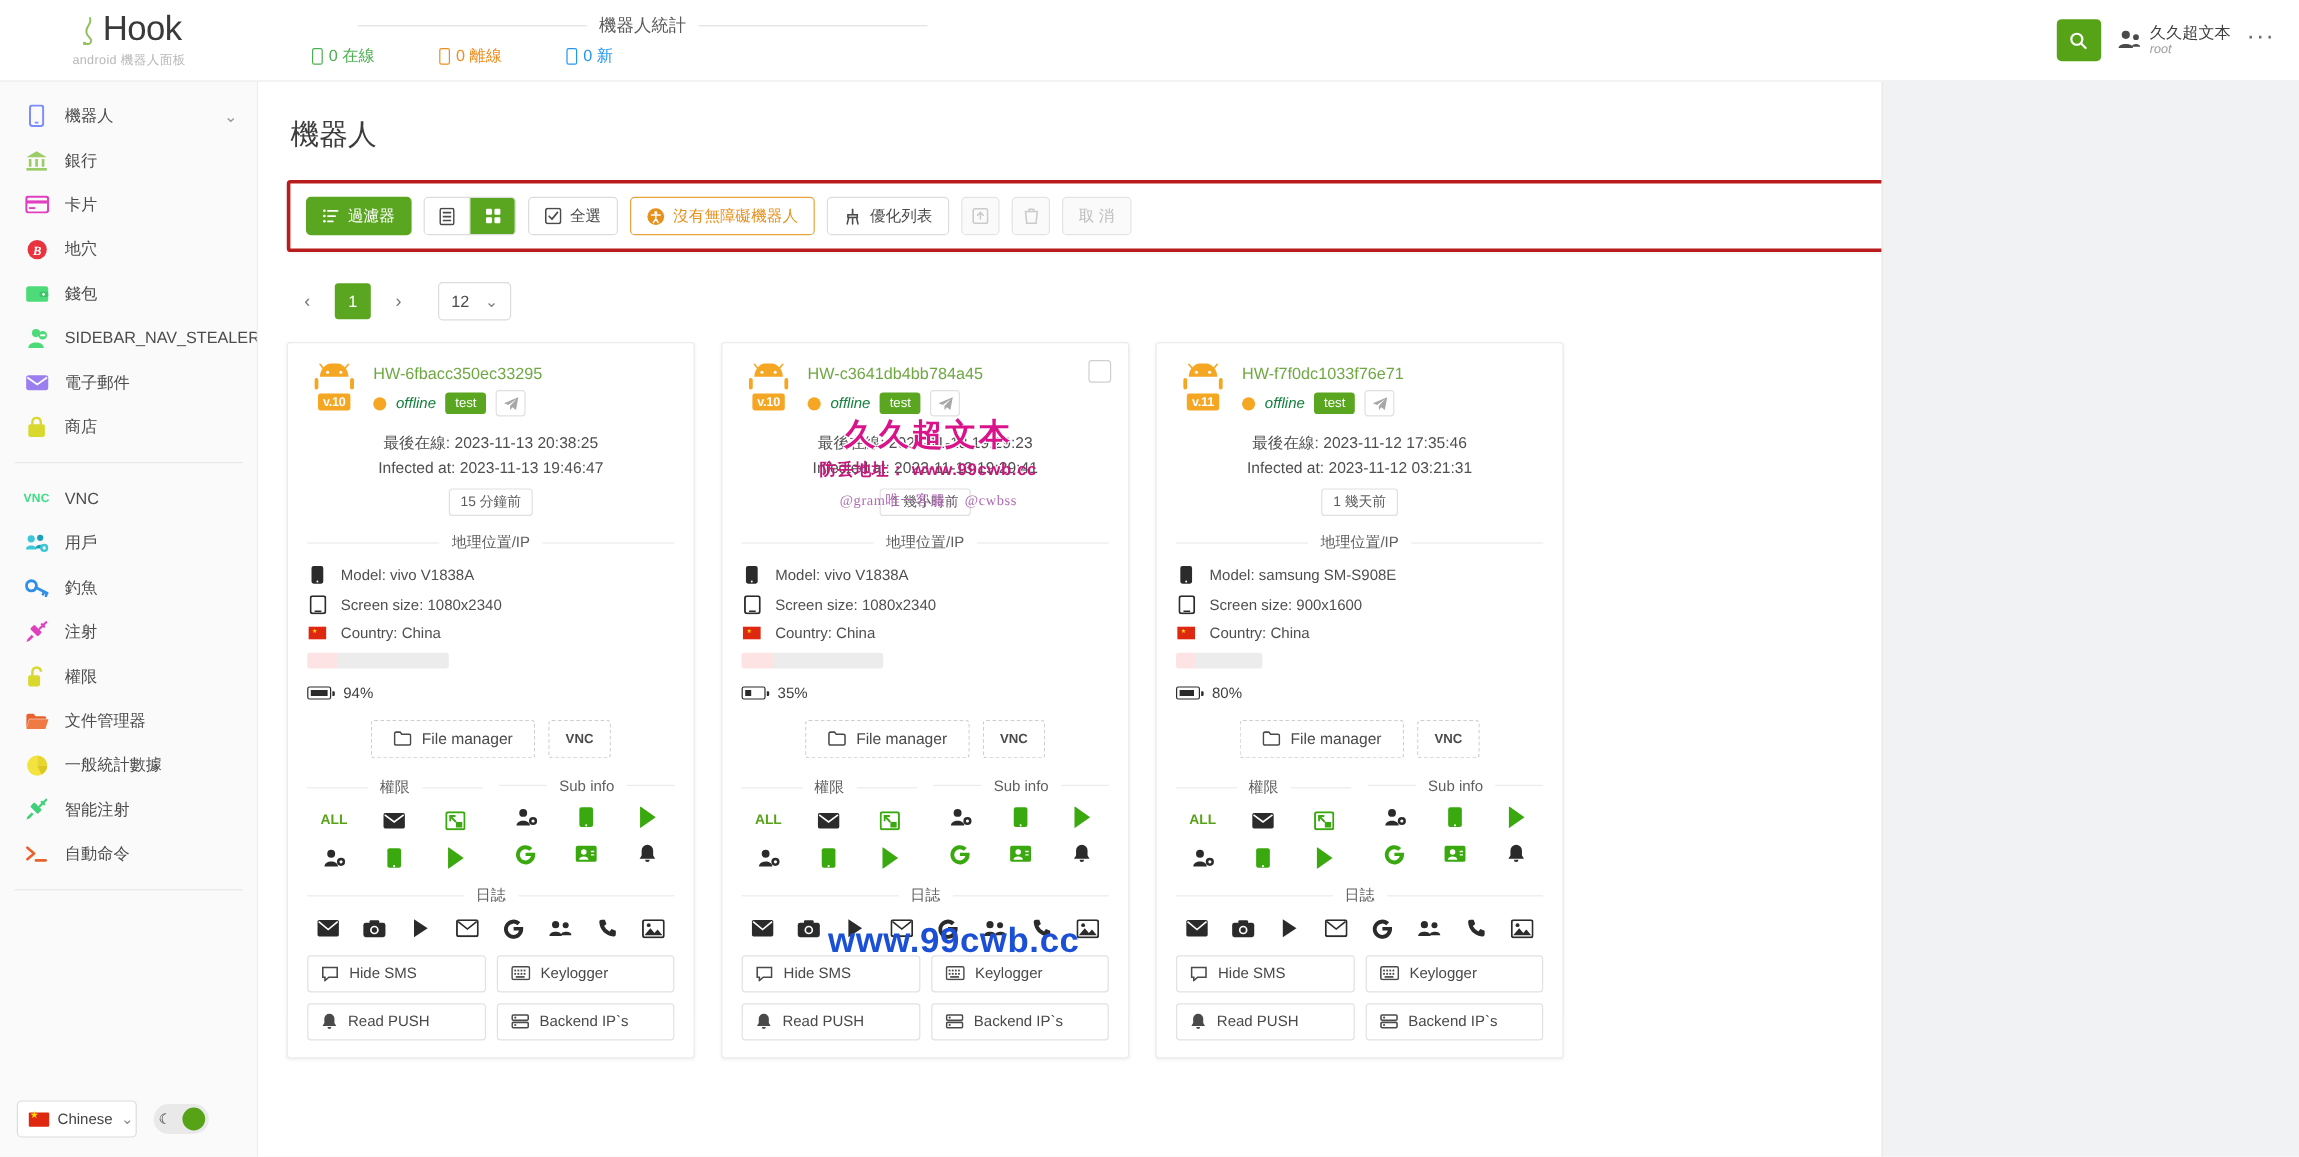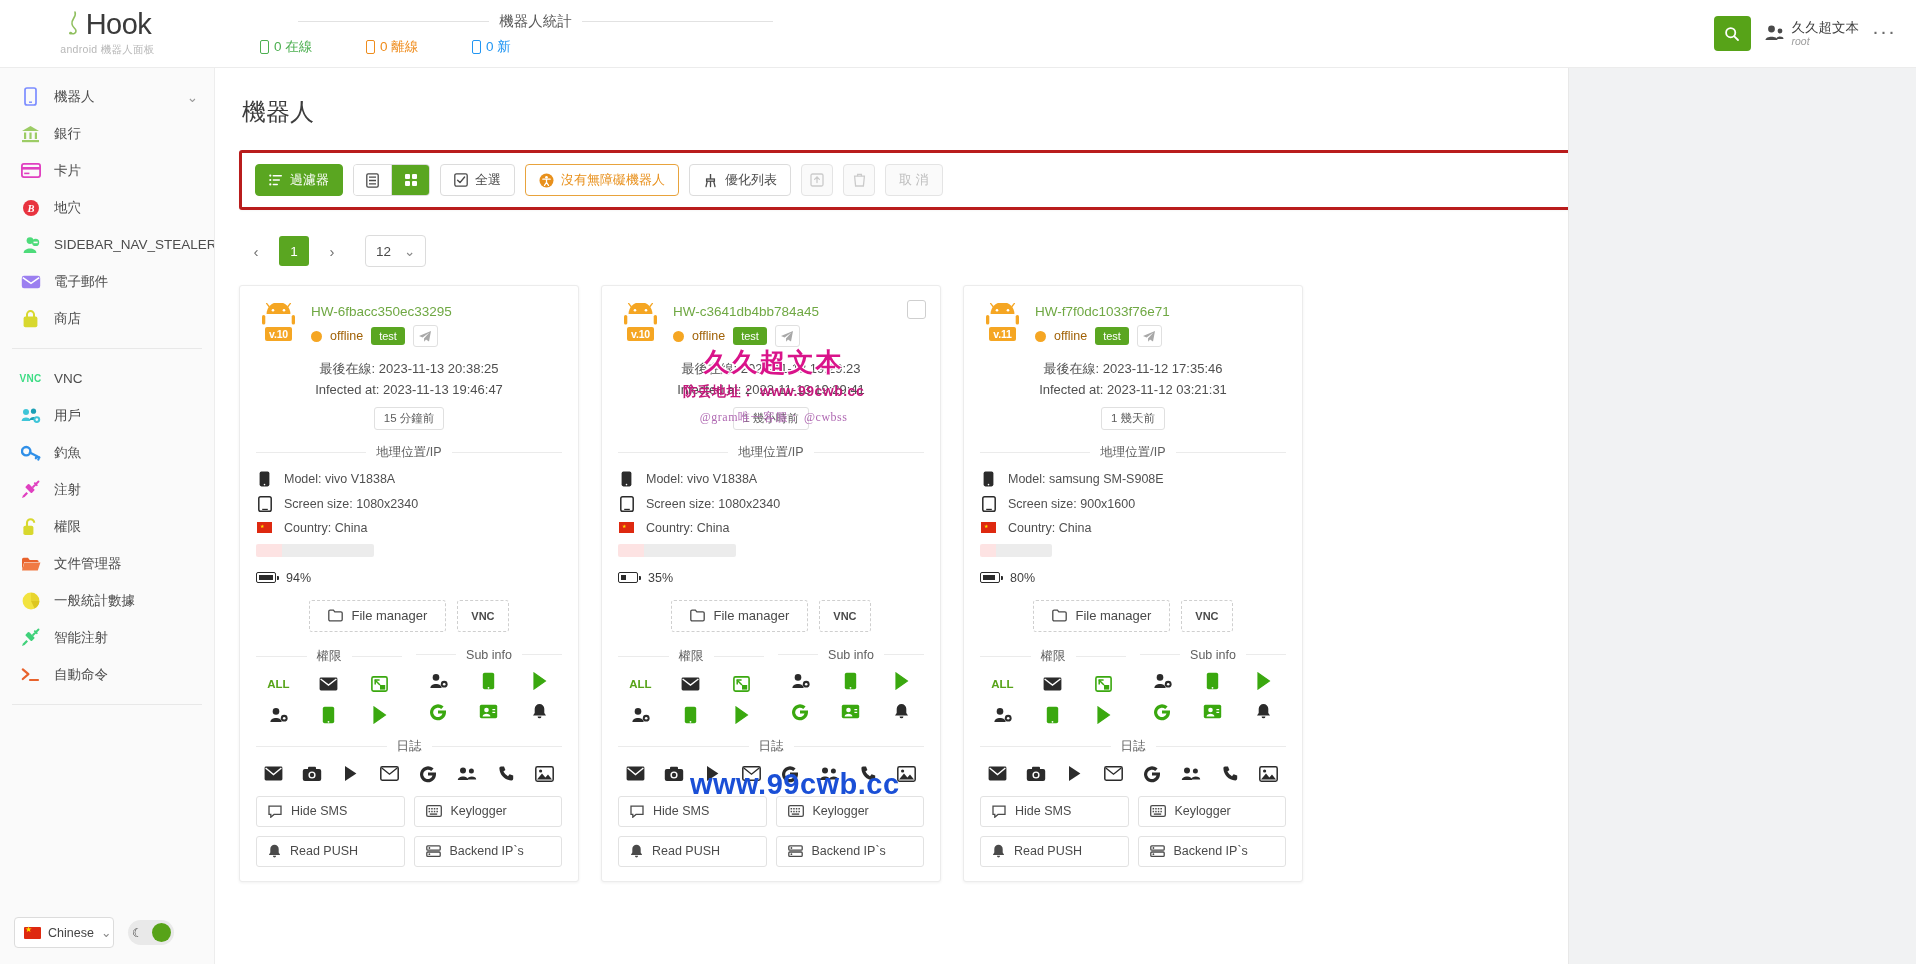--- a/index.html
+++ b/index.html
@@ -11,21 +11,21 @@
   }
   #app { position: relative; width: 1916px; height: 964px; display: flex; flex-direction: column; }
 
   
   .topbar {
     height: 68px; background: #ffffff; display: flex; align-items: center;
     flex: 0 0 68px; position: relative; z-index: 30;
     border-bottom: 1px solid #ececec;
   }
   .brand { width: 215px; display: flex; flex-direction: column; align-items: center; justify-content: center; }
-  .brand-row { display: flex; gap: 4px; }
+  .brand-row { display: flex; align-items: flex-end; gap: 4px; }
   .brand-hook { font-size: 29px; color: #3a3a3a; letter-spacing: -0.5px; font-weight: 400; line-height: 1; }
   .brand-sub { font-size: 10.5px; color: #b8b8b8; letter-spacing: 0.3px; margin-top: 4px; }
   .hook-glyph { width: 18px; height: 26px; position: relative; }
   .hook-glyph svg { display:block; }
 
   .stats-wrap { flex: 1; display: flex; flex-direction: column; justify-content: center; padding-left: 15px; }
   .stats-title-row { display: flex; align-items: center; gap: 10px; width: 475px; margin-left: 68px; }
   .stats-title { font-size: 14.5px; color: #5a5a5a; white-space: nowrap; }
   .stats-rule { height: 1px; background: #e2e2e2; flex: 1; }
   .stats-items { display: flex; gap: 12px; margin-top: 7px; margin-left: 30px; }
@@ -133,21 +133,21 @@
   .card-head { display: flex; align-items: flex-start; gap: 10px; }
   .droid-wrap { display: flex; flex-direction: column; align-items: center; gap: 0; width: 45px; flex:0 0 45px;}
   .ver-badge {
     background: #f5a623; color: #fff; font-size: 10.5px; border-radius: 2px;
     padding: 1px 4px; margin-top: -6px; font-weight: 600; letter-spacing: -0.2px;
   }
   .card-hd-right { flex: 1; display: flex; flex-direction: column; gap: 6px; padding-top: 1px; }
   .bot-id { font-size: 13.5px; color: #6fa843; cursor: pointer; }
   .status-row { display: flex; align-items: center; gap: 8px; }
   .dot-off { width: 11px; height: 11px; border-radius: 50%; background: #f5a623; }
-  .status-txt { font-size: 12.5px; color: #a16207; }
+  .status-txt { font-size: 12.5px; color: #15803d; font-style: italic; }
   .tag-test { background: #5aa621; color: #fff; font-size: 11px; border-radius: 3px; padding: 3px 8px; }
   .tg-btn {
     width: 25px; height: 22px; border: 1px solid #e0e0e0; border-radius: 3px; background: #fff;
     display: flex; align-items: center; justify-content: center; cursor: pointer; color: #a8a8a8;
   }
   .card-check {
     position: absolute; top: 14px; right: 14px; width: 19px; height: 19px;
     border: 1px solid #cfcfcf; border-radius: 3px; background: #fff; cursor: pointer;
   }
 
@@ -323,20 +323,30 @@
         <div class="nav-item">
           <span class="nav-ico">
             <svg width="18" height="18" viewBox="0 0 18 18">
                 <circle cx="9" cy="9" r="8" fill="#e8333f"></circle>
                 <text x="9" y="13.2" font-size="10.5" font-weight="bold" font-style="italic" fill="#fff" text-anchor="middle" font-family="Liberation Serif, serif">B</text>
               </svg>
           </span>
           <span class="nav-label">地穴</span>
         </div>
 
+        <div class="nav-item">
+          <span class="nav-ico">
+            <svg width="20" height="16" viewBox="0 0 20 16">
+                <rect x="0.8" y="1.5" width="18.4" height="13" rx="2.2" fill="#4ddb7a"></rect>
+                <rect x="12" y="6" width="7.2" height="4.6" rx="1.6" fill="#3cc468"></rect>
+                <circle cx="15.3" cy="8.3" r="1.1" fill="#fff"></circle>
+              </svg>
+          </span>
+          <span class="nav-label">錢包</span>
+        </div>
 
         <div class="nav-item">
           <span class="nav-ico">
             <svg width="18" height="18" viewBox="0 0 18 18">
                 <circle cx="8" cy="4.6" r="3.4" fill="#4ddb7a"></circle>
                 <path d="M1.6 17 C1.6 11, 14.4 11, 14.4 17 Z" fill="#4ddb7a"></path>
                 <circle cx="13.6" cy="6.4" r="3.6" fill="#4ddb7a"></circle>
                 <rect x="11.5" y="5.6" width="4.2" height="1.6" fill="#fafafa"></rect>
               </svg>
           </span>

